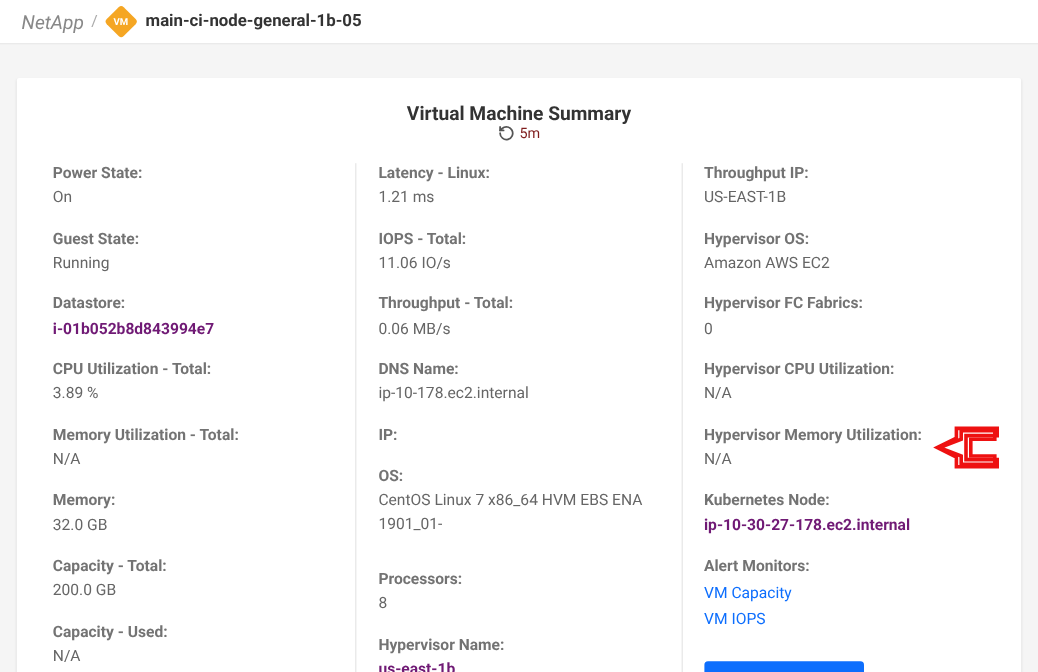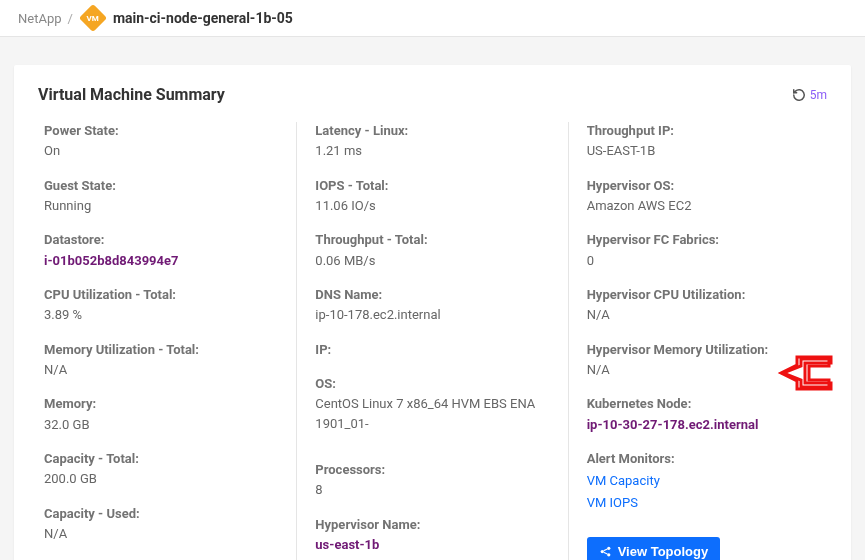--- a/index.html
+++ b/index.html
@@ -11,21 +11,21 @@
     width: 865px;
   }
   .header {
     background: #fff;
     border-bottom: 1px solid #e5e5e5;
     padding: 8px 18px;
     display: flex;
     align-items: center;
     gap: 6px;
   }
-  .crumb-root { color: #888; font-size: 13px; }
+  .crumb-root { color: #888; font-size: 16px; font-style: italic; }
   .crumb-sep { color: #aaa; font-size: 13px; }
   .vm-badge {
     display: inline-flex;
     width: 20px; height: 20px;
     align-items: center; justify-content: center;
     transform: rotate(45deg);
     background: #f5a623;
     border-radius: 3px;
     margin: 0 4px;
   }
@@ -44,25 +44,26 @@
     padding: 20px 24px 24px 24px;
     border-radius: 2px;
     box-shadow: 0 1px 2px rgba(0,0,0,0.08);
     position: relative;
   }
   .card-title-row {
     display: flex;
     justify-content: space-between;
     align-items: center;
     margin-bottom: 18px;
+    flex-direction: column;
   }
   .card-title { font-size: 16px; font-weight: 700; color: #333; }
   .refresh {
     display: flex; align-items: flex-end; gap: 4px;
-    color: #8b5cf6; font-size: 12px;
+    color: #7f1d1d; font-size: 12px;
   }
   .refresh svg { width: 14px; height: 14px; }
 
   .columns {
     display: flex;
     gap: 0;
   }
   .col {
     flex: 1;
     padding: 0 18px;

